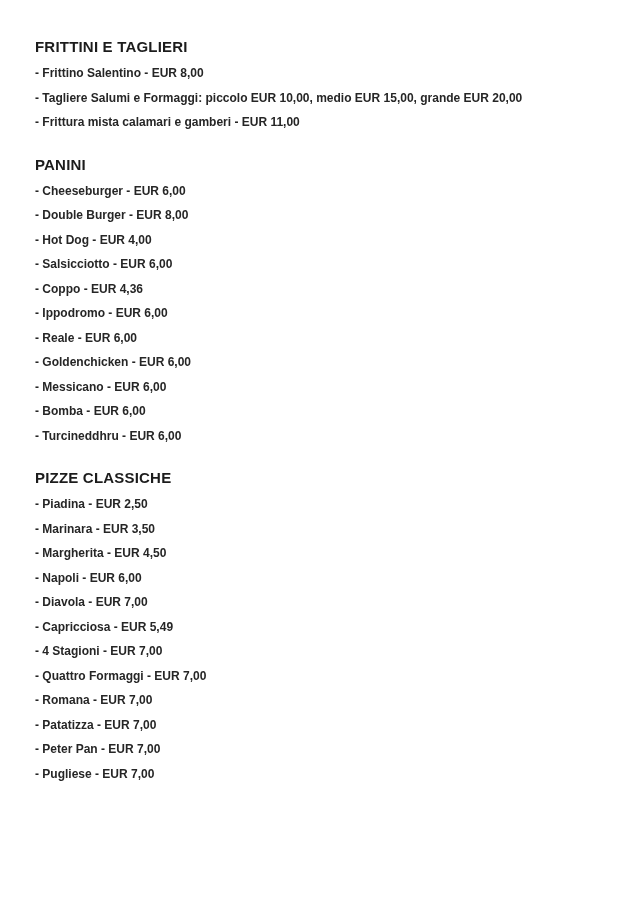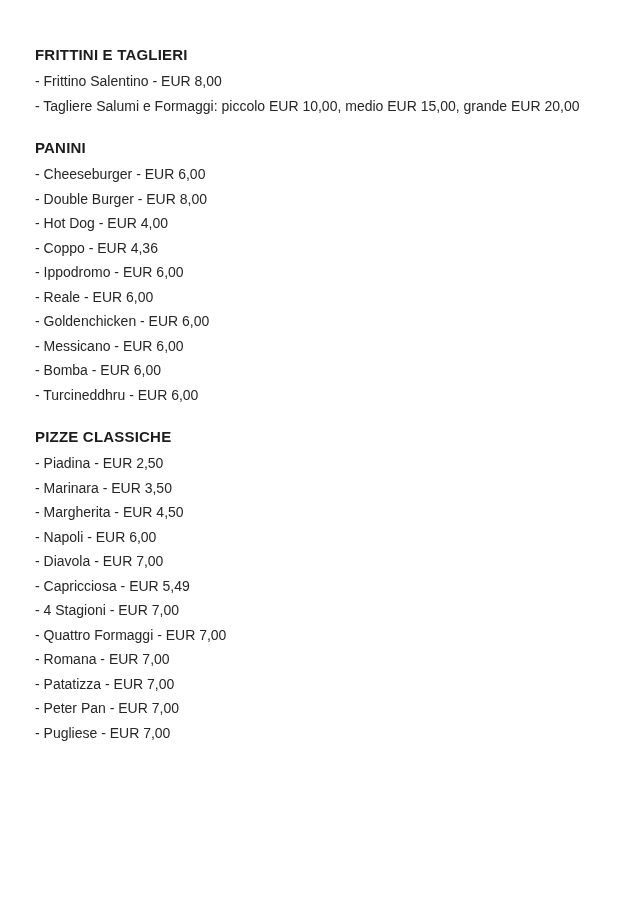--- a/index.html
+++ b/index.html
@@ -24,46 +24,48 @@
   }
   .section-title {
     font-size: 15px;
     font-weight: bold;
     line-height: 20px;
     margin: 20px 0 4px 0;
     letter-spacing: 0.2px;
     color: #1c1c1c;
   }
   .section:first-child .section-title {
-    margin-top: 12px;
+    margin-top: 4px;
   }
   .menu-item {
-    font-size: 14px;
-    font-weight: normal;
+    font-size: 12px;
+    font-weight: bold;
     line-height: 24.5px;
     white-space: nowrap;
     color: #262626;
   }
 </style>
 </head>
 <body style="background: rgb(255, 255, 255);">
 
 <div class="page">
 
   <div class="section">
     <div class="section-title">FRITTINI E TAGLIERI</div>
     <div class="menu-item">- Frittino Salentino - EUR 8,00</div>
     <div class="menu-item">- Tagliere Salumi e Formaggi: piccolo EUR 10,00, medio EUR 15,00, grande EUR 20,00</div>
+    <div class="menu-item">- Frittura mista calamari e gamberi - EUR 11,00</div>
   </div>
 
   <div class="section">
     <div class="section-title">PANINI</div>
     <div class="menu-item">- Cheeseburger - EUR 6,00</div>
     <div class="menu-item">- Double Burger - EUR 8,00</div>
     <div class="menu-item">- Hot Dog - EUR 4,00</div>
+    <div class="menu-item">- Salsicciotto - EUR 6,00</div>
     <div class="menu-item">- Coppo - EUR 4,36</div>
     <div class="menu-item">- Ippodromo - EUR 6,00</div>
     <div class="menu-item">- Reale - EUR 6,00</div>
     <div class="menu-item">- Goldenchicken - EUR 6,00</div>
     <div class="menu-item">- Messicano - EUR 6,00</div>
     <div class="menu-item">- Bomba - EUR 6,00</div>
     <div class="menu-item">- Turcineddhru - EUR 6,00</div>
   </div>
 
   <div class="section">

